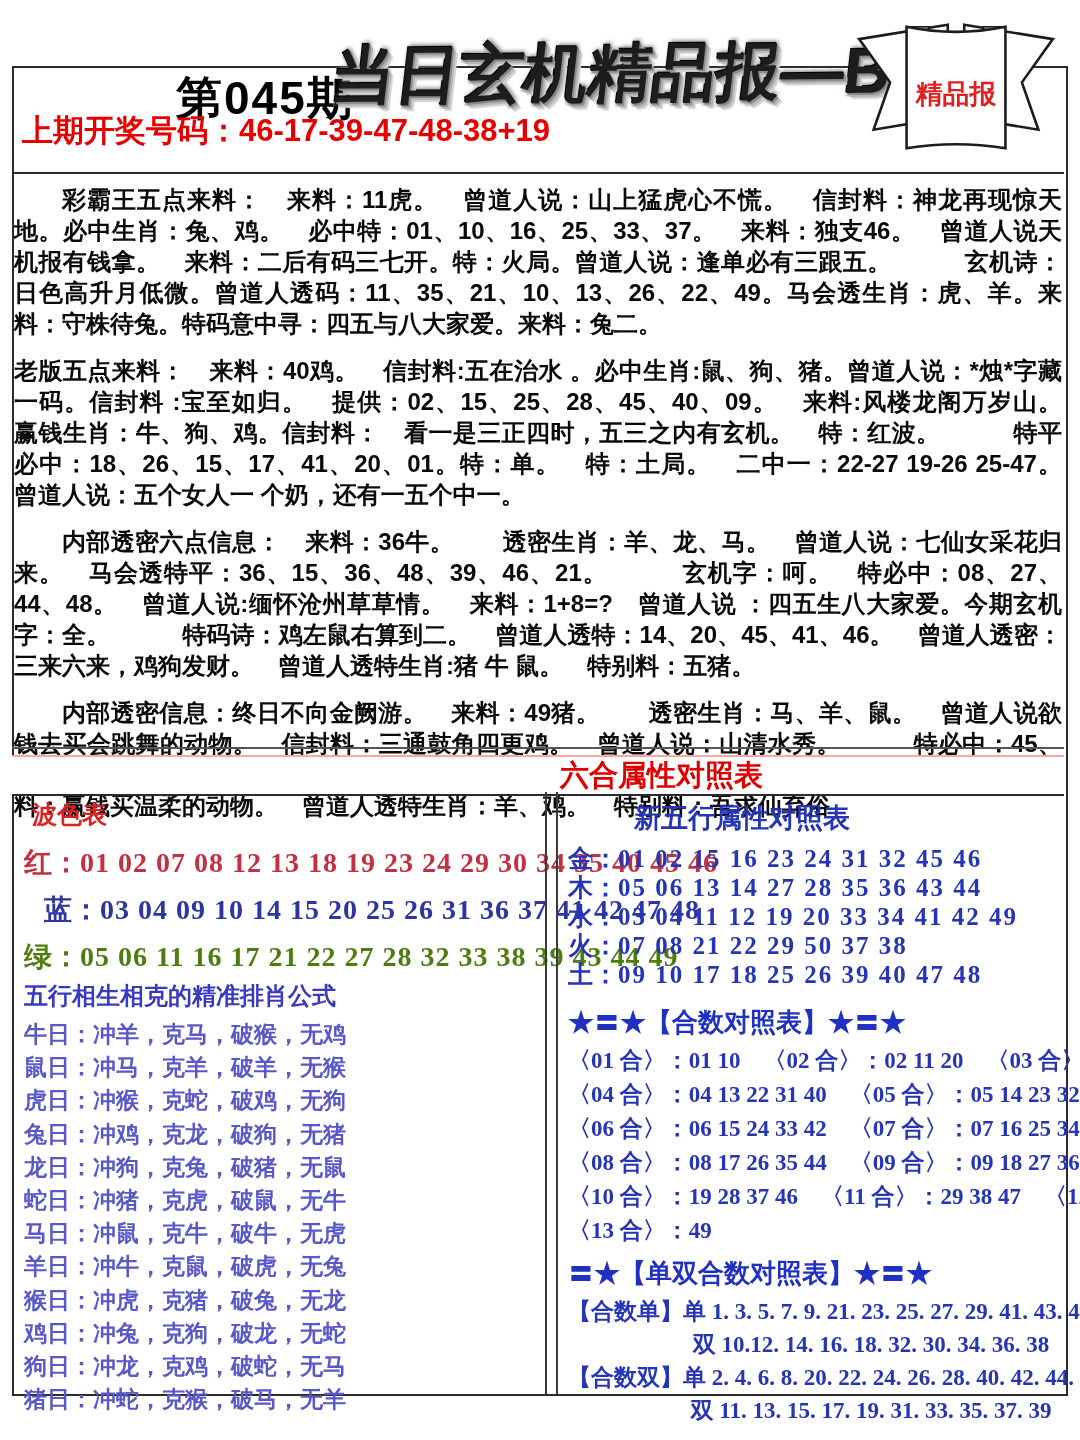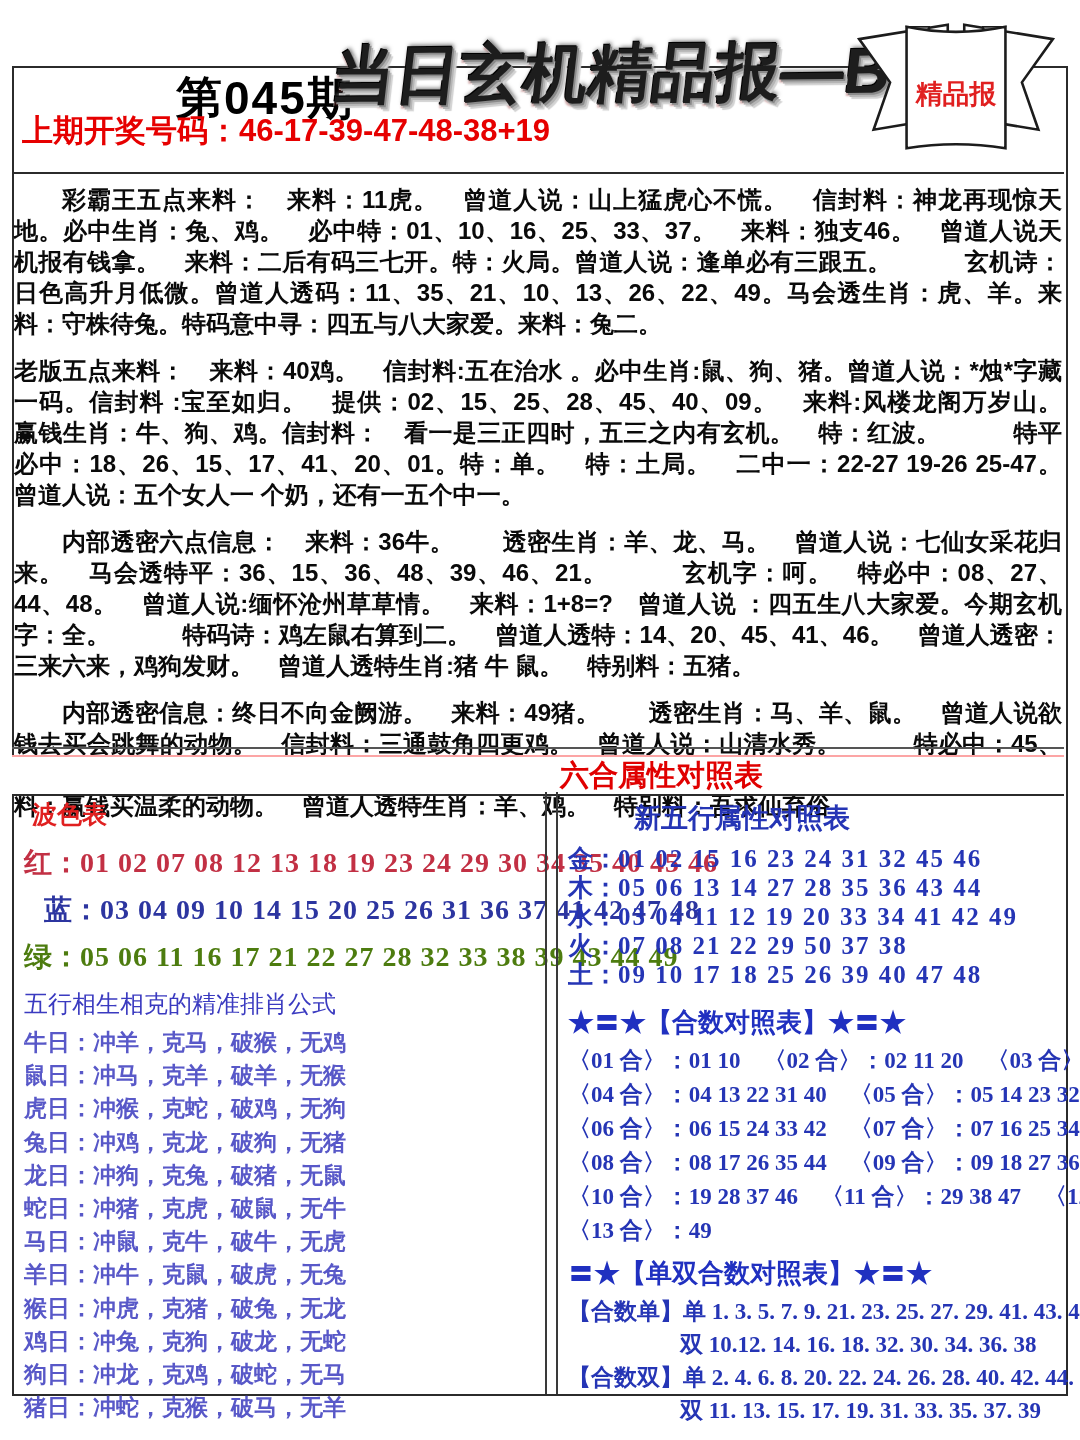--- a/index.html
+++ b/index.html
@@ -42,35 +42,35 @@
 
   
   .leftcol { position:absolute; left:24px; top:798px; width:512px; z-index:2; }
   .bose-title { color:#e02020; font-size:25px; font-weight:bold; margin:0 0 8px 8px; }
   .bose-row { font-family:"Liberation Serif", serif; font-size:28px; font-weight:bold;
               line-height:47px; white-space:nowrap; letter-spacing:1px; }
   .bose-row .lbl { font-family:"Liberation Sans", sans-serif; letter-spacing:0; }
   .row-red  { color:#c23044; }
   .row-blue { color:#2c35a0;margin-left:20px; }
   .row-green{ color:#4d7c0f; }
-  .formula-title { color:#3a3ac0; font-size:24px; font-weight:normal; margin:8px 0 6px 0; }
+  .formula-title { color:#3a3ac0; font-size:24px; font-weight:bold; margin:0 0 6px 0; }
   .zodiac { color:#5858c8; font-size:23px; font-weight:bold; line-height:33.2px; white-space:nowrap; }
 
   
   .rightcol { position:absolute; left:568px; top:800px; width:494px; z-index:2; }
   .wuxing-title { color:#2535b5; font-size:27px; font-weight:bold; margin:0 0 8px 66px; }
   .wuxing-row { color:#2535b5; font-size:25px; font-weight:bold; line-height:29px; white-space:nowrap; }
   .wuxing-row .nums { font-family:"Liberation Serif", serif; letter-spacing:2px; }
   .hesu-title { color:#2030c0; font-size:26px; font-weight:bold; margin:16px 0 4px 0; white-space:nowrap; }
   .hesu-line { color:#2535b5; font-size:23px; font-weight:bold; line-height:34px; white-space:nowrap;
                font-family:"Liberation Serif", serif; }
   .ds-title { color:#2030c0; font-size:26px; font-weight:bold; margin:8px 0 4px 0; white-space:nowrap; }
   .ds-line { color:#2535b5; font-size:23px; font-weight:bold; line-height:33px; white-space:nowrap;
              font-family:"Liberation Serif", serif; }
-  .ds-line.ind { margin-left:112px; }
+  .ds-line.ind { margin-left:112px;text-align:center; }
 </style>
 </head>
 <body>
 
 <div class="page">
 
   <div class="frame"></div>
 
   <div class="issue">第045期</div>
   <div class="title3d">当日玄机精品报—B</div>

